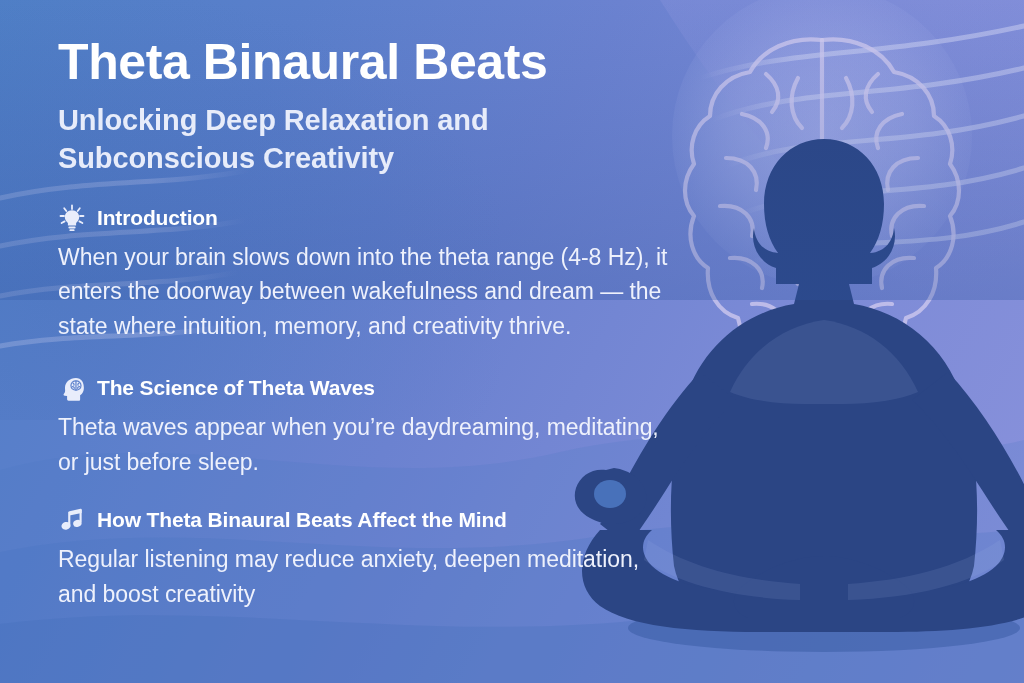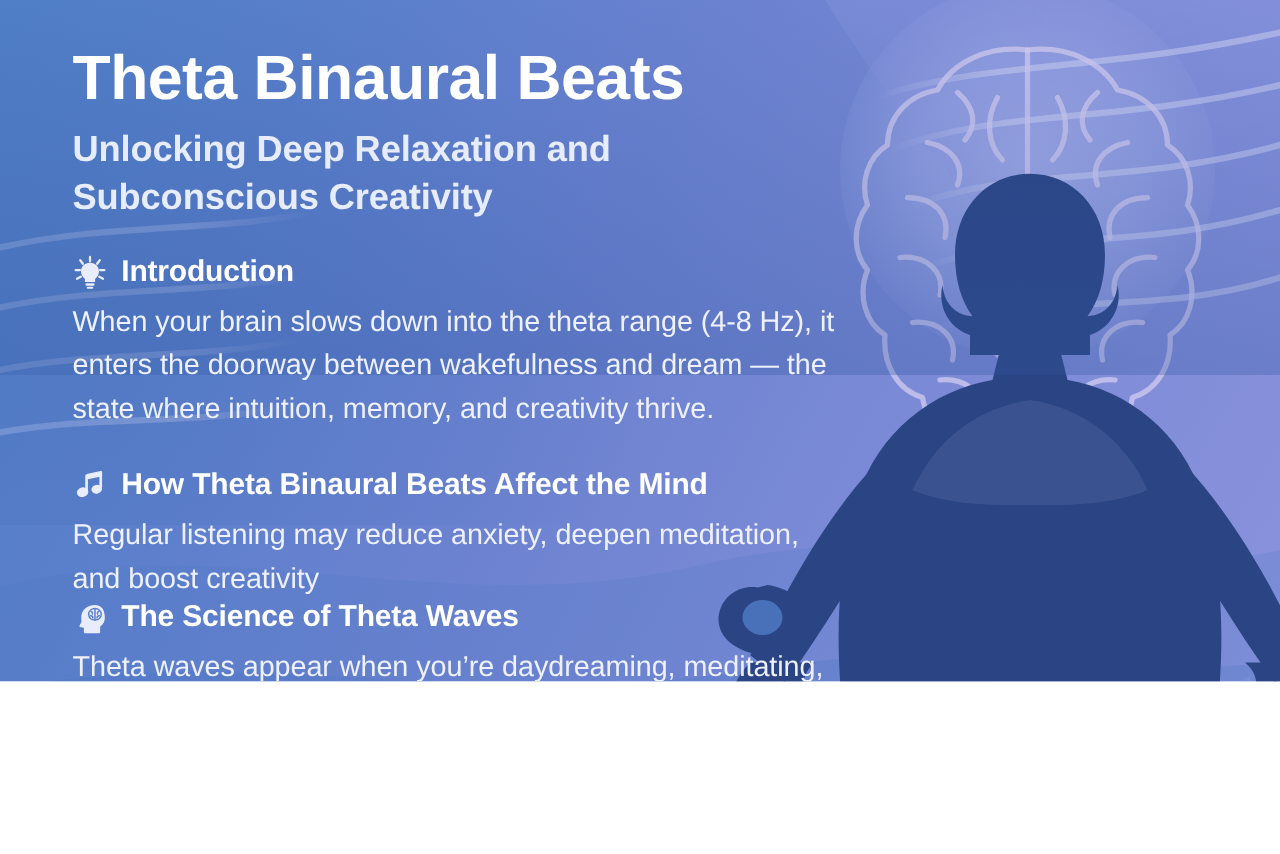--- a/index.html
+++ b/index.html
@@ -3,21 +3,21 @@
 <meta charset="utf-8">
 <style>
   * { margin:0; padding:0; box-sizing:border-box; }
   html, body {
     width:1024px; height:683px;
     font-family:"Liberation Sans", sans-serif;
     overflow:hidden;
   }
   #canvas {
     position:relative;
-    width:1024px; height:545px;
+    width:1024px; height:683px;
     background:linear-gradient(118deg, #4f7fc6 0%, #5a7fcb 22%, #6b82d0 45%, #7b8ad6 68%, #8a92dc 100%);
     overflow:hidden;
   }
   
   .bg-layer { position:absolute; inset:0; pointer-events:none; }
   #glow-orb {
     position:absolute;
     left:672px; top:-14px;
     width:300px; height:300px;
     border-radius:50%;
@@ -62,21 +62,21 @@
     align-items:center;
     gap:11px;
     margin-bottom:8px;
   }
   .section-icon {
     flex:0 0 auto;
     width:28px; height:28px;
     display:flex; align-items:center; justify-content:center;
   }
   .section-title {
-    font-size:24px;
+    font-size:21px;
     font-weight:700;
     color:#ffffff;
     letter-spacing:-0.15px;
   }
   .section-body {
     font-size:23px;
     font-weight:400;
     color:#eef1fc;
     line-height:1.52;
     letter-spacing:-0.05px;
@@ -285,52 +285,52 @@
             <path d="M 14 6.2 C 9.8 6.2 6.8 9.3 6.8 13.1 C 6.8 15.7 8.3 17.6 9.9 19 L 9.9 21.6 L 18.1 21.6 L 18.1 19 C 19.7 17.6 21.2 15.7 21.2 13.1 C 21.2 9.3 18.2 6.2 14 6.2 Z" fill="#e9edfb"></path>
             <rect x="10.4" y="22.6" width="7.2" height="1.9" rx="0.95" fill="#e9edfb"></rect>
             <rect x="11.4" y="25.3" width="5.2" height="1.7" rx="0.85" fill="#e9edfb"></rect>
           </svg>
         </span>
         <span class="section-title">Introduction</span>
       </div>
       <p class="section-body">When your brain slows down into the theta range (4-8 Hz), it enters the doorway between wakefulness and dream — the state where intuition, memory, and creativity thrive.</p>
     </div>
 
-    <div class="section" id="sec-effects">
-      <div class="section-head">
-        <span class="section-icon">
-          <svg viewBox="0 0 28 28" width="26" height="26" aria-hidden="true">
-            <g fill="#e9edfb">
-              <path d="M 11.2 4.6 L 23.2 2.0 C 23.9 1.85 24.4 2.3 24.4 3.0 L 24.4 6.4 L 11.2 9.2 Z"></path>
-              <rect x="9.9" y="4.9" width="2.3" height="14.2" rx="1.1"></rect>
-              <rect x="22.1" y="2.4" width="2.3" height="14.2" rx="1.1"></rect>
-              <ellipse cx="7.6" cy="20.2" rx="5.0" ry="4.1" transform="rotate(-14 7.6 20.2)"></ellipse>
-              <ellipse cx="19.8" cy="17.6" rx="4.6" ry="3.8" transform="rotate(-14 19.8 17.6)"></ellipse>
-            </g>
-          </svg>
-        </span>
-        <span class="section-title">How Theta Binaural Beats Affect the Mind</span>
-      </div>
-      <p class="section-body">Regular listening may reduce anxiety, deepen meditation, and boost creativity</p>
-    </div>
-
     <div class="section" id="sec-science">
       <div class="section-head">
         <span class="section-icon">
           <svg viewBox="0 0 28 28" width="27" height="27" aria-hidden="true">
             <path d="M 17.5 3.2 C 11.2 3.2 6.2 7.6 6.2 13.4 C 6.2 15.6 6.9 17.3 5.3 19.2 C 4.3 20.4 4.6 21.4 6.1 21.6 L 8.4 21.9 L 8.4 25.2 C 8.4 26.1 9 26.6 9.9 26.6 L 20.6 26.6 C 21.4 26.6 21.9 26.1 21.9 25.3 L 21.9 21 C 24.4 19.3 25.8 16.6 25.8 13.4 C 25.8 7.6 23.2 3.2 17.5 3.2 Z" fill="#e9edfb"></path>
             <g stroke="#5a7fcb" stroke-width="1.25" fill="none" stroke-linecap="round">
               <path d="M 17.6 6.1 C 14.6 6.1 12.4 8.1 12.4 10.8 C 12.4 13.6 14.6 15.6 17.6 15.6 C 20.6 15.6 22.8 13.6 22.8 10.8 C 22.8 8.1 20.6 6.1 17.6 6.1 Z"></path>
               <path d="M 17.6 6.2 L 17.6 15.5"></path>
               <path d="M 14.3 8.3 C 15.5 8.8 15.9 9.7 15.4 10.6"></path>
               <path d="M 14.0 12.1 C 15.3 12.1 16.0 12.8 15.8 13.8"></path>
               <path d="M 20.9 8.3 C 19.7 8.8 19.3 9.7 19.8 10.6"></path>
               <path d="M 21.2 12.1 C 19.9 12.1 19.2 12.8 19.4 13.8"></path>
             </g>
           </svg>
         </span>
         <span class="section-title">The Science of Theta Waves</span>
       </div>
       <p class="section-body">Theta waves appear when you’re daydreaming, meditating, or just before sleep.</p>
     </div>
 
+    <div class="section" id="sec-effects">
+      <div class="section-head">
+        <span class="section-icon">
+          <svg viewBox="0 0 28 28" width="26" height="26" aria-hidden="true">
+            <g fill="#e9edfb">
+              <path d="M 11.2 4.6 L 23.2 2.0 C 23.9 1.85 24.4 2.3 24.4 3.0 L 24.4 6.4 L 11.2 9.2 Z"></path>
+              <rect x="9.9" y="4.9" width="2.3" height="14.2" rx="1.1"></rect>
+              <rect x="22.1" y="2.4" width="2.3" height="14.2" rx="1.1"></rect>
+              <ellipse cx="7.6" cy="20.2" rx="5.0" ry="4.1" transform="rotate(-14 7.6 20.2)"></ellipse>
+              <ellipse cx="19.8" cy="17.6" rx="4.6" ry="3.8" transform="rotate(-14 19.8 17.6)"></ellipse>
+            </g>
+          </svg>
+        </span>
+        <span class="section-title">How Theta Binaural Beats Affect the Mind</span>
+      </div>
+      <p class="section-body">Regular listening may reduce anxiety, deepen meditation, and boost creativity</p>
+    </div>
+
   </div>
 </div>
 
 </body></html>

